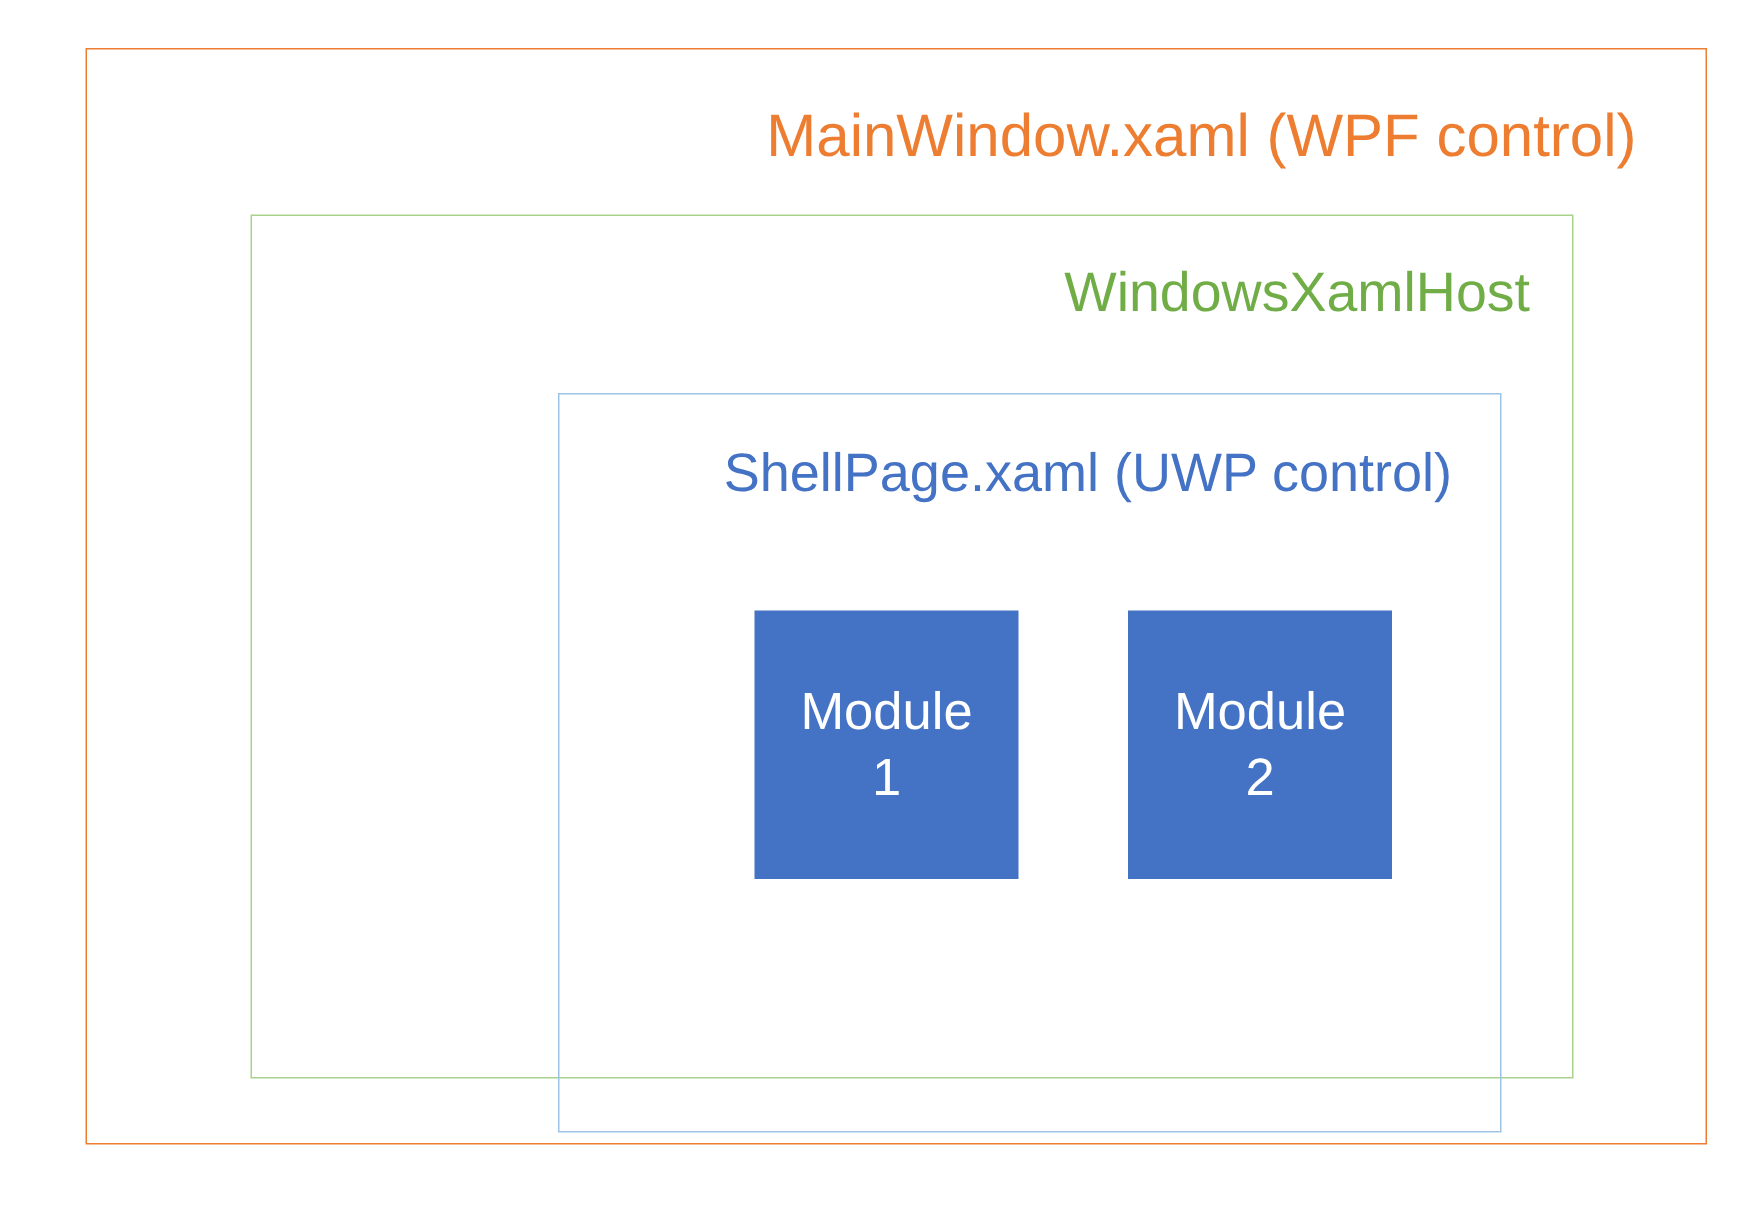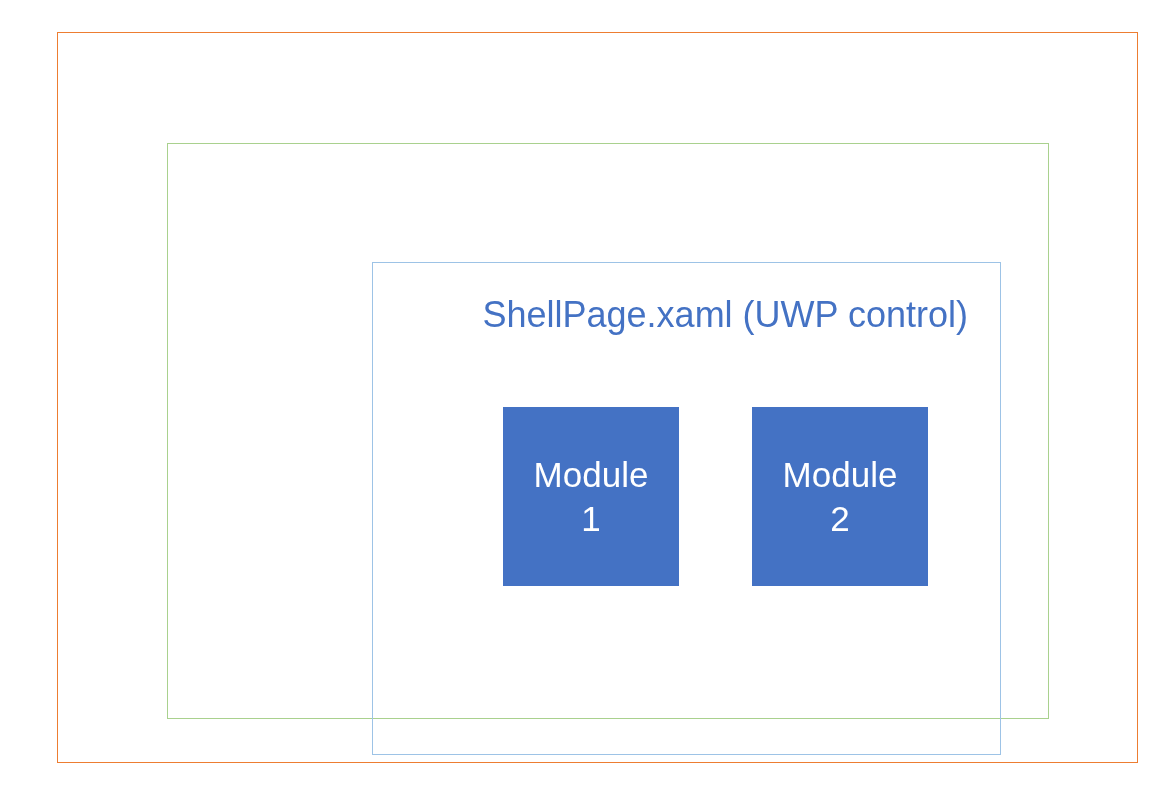--- a/index.html
+++ b/index.html
@@ -117,23 +117,25 @@
     height: 179px;
   }
 </style>
 </head>
 <body>
 
 <div id="diagram-canvas">
 
   <div class="layer-wpf">
 
+    <div class="layer-caption caption-wpf">MainWindow.xaml (WPF control)</div>
 
     <div class="layer-xamlhost">
 
+      <div class="layer-caption caption-xamlhost">WindowsXamlHost</div>
 
       <div class="layer-shellpage">
 
         <div class="layer-caption caption-shellpage">ShellPage.xaml (UWP control)</div>
 
         <div class="module-box module-1">
           <span class="module-line">Module</span>
           <span class="module-line">1</span>
         </div>
 

